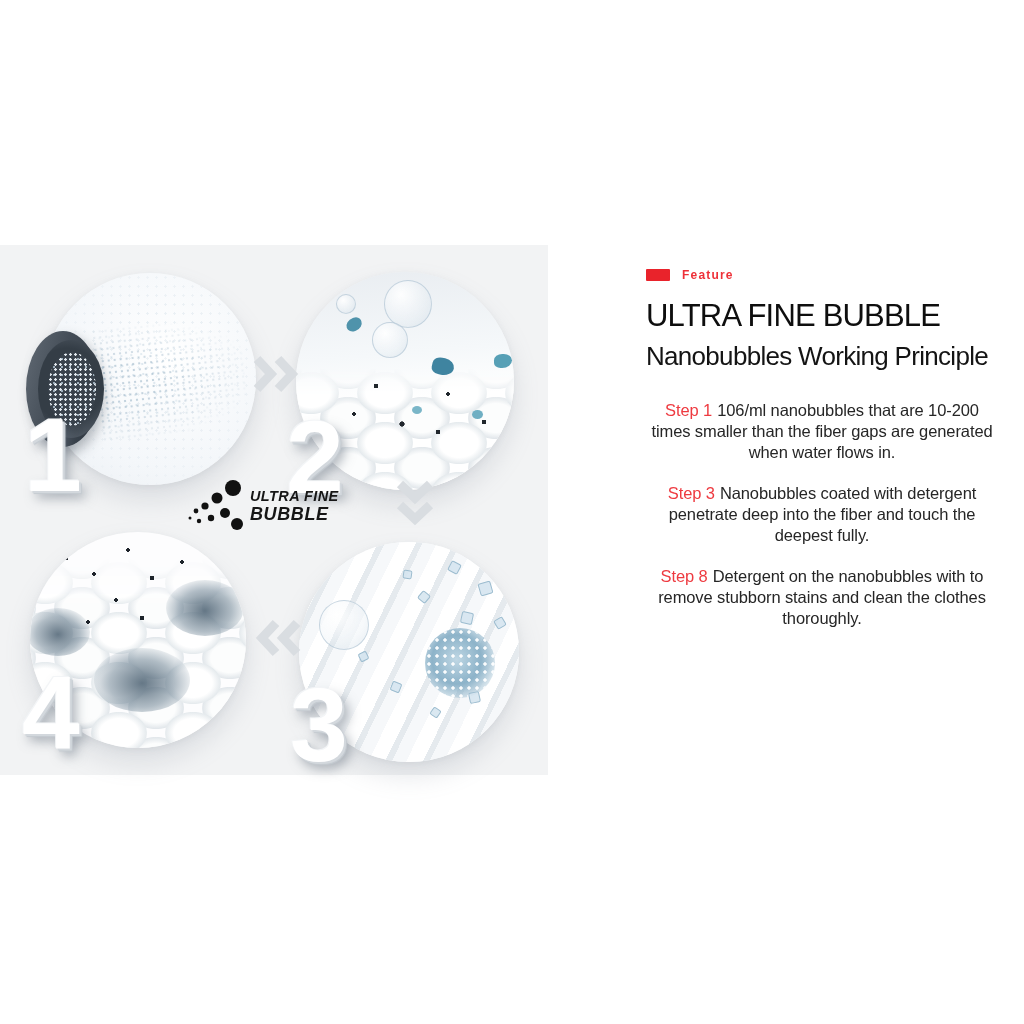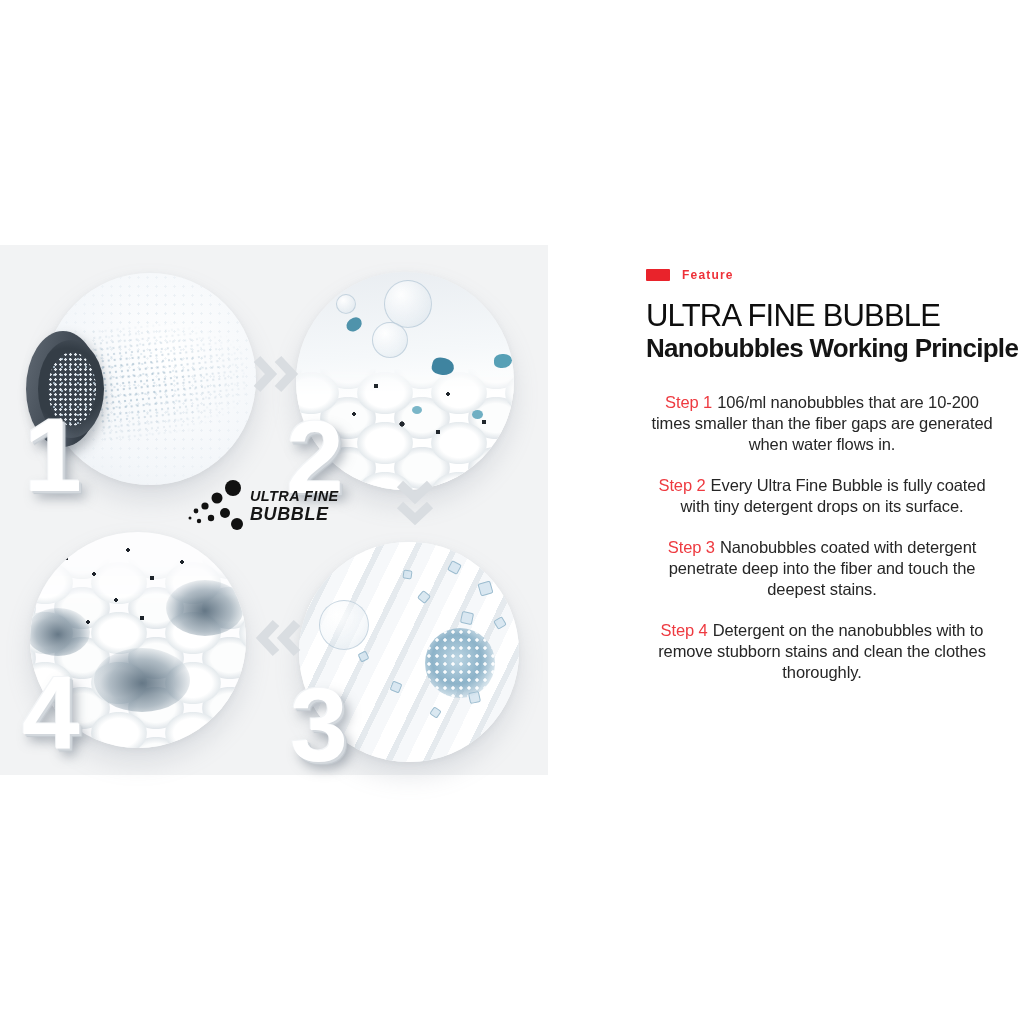--- a/index.html
+++ b/index.html
@@ -69,21 +69,21 @@
   .logo{position:absolute;left:186px;top:232px;display:flex;align-items:center;}
   .logo-text{margin-left:6px;color:#161616;font-style:italic;}
   .logo-line1{font-size:14.5px;font-weight:600;letter-spacing:.4px;line-height:1.1;}
   .logo-line2{font-size:18px;font-weight:700;letter-spacing:.6px;line-height:1.05;}
   
   .content{position:absolute;left:646px;top:268px;width:352px;color:#262626;}
   .feature-row{display:flex;align-items:center;height:14px;margin-bottom:18px;}
   .flag{width:24px;height:12px;background:#e9232b;border-radius:1px;}
   .feature-label{margin-left:12px;font-size:12px;font-weight:700;letter-spacing:1.2px;color:#ee3038;}
   .title{font-size:31px;font-weight:400;letter-spacing:-.8px;color:#0e0e0e;line-height:1.05;}
-  .subtitle{margin-top:0;font-size:26px;font-weight:700;letter-spacing:-.7px;color:#141414;white-space:nowrap;}
+  .subtitle{margin-top:8px;font-size:26px;font-weight:400;letter-spacing:-.7px;color:#141414;white-space:nowrap;}
   .steps{margin-top:28px;text-align:center;}
   .step{font-size:16.5px;line-height:21px;letter-spacing:-.1px;margin:0 0 20px 0;}
   .step-label{color:#ee3a40;margin-right:5px;}
 </style>
 </head>
 <body>
 
 <div class="panel">
 
   <div class="circle c1">
@@ -189,17 +189,16 @@
 
 <div class="content">
   <div class="feature-row">
     <div class="flag"></div>
     <div class="feature-label">Feature</div>
   </div>
   <div class="title">ULTRA FINE BUBBLE</div>
   <div class="subtitle">Nanobubbles Working Principle</div>
   <div class="steps">
     <p class="step"><span class="step-label">Step 1</span><span>106/ml nanobubbles that are 10-200 times smaller than the fiber gaps are generated when water flows in.</span></p>
-    <p class="step"><span class="step-label">Step 2</span><span>Every Ultra Fine Bubble is fully coated with tiny detergent drops on its surface.</span></p>
-    <p class="step"><span class="step-label">Step 3</span><span>Nanobubbles coated with detergent penetrate deep into the fiber and touch the deepest stains.</span></p>
-    <p class="step"><span class="step-label">Step 4</span><span>Detergent on the nanobubbles with to remove stubborn stains and clean the clothes thoroughly.</span></p>
+    <p class="step"><span class="step-label">Step 3</span><span>Nanobubbles coated with detergent penetrate deep into the fiber and touch the deepest fully.</span></p>
+    <p class="step"><span class="step-label">Step 8</span><span>Detergent on the nanobubbles with to remove stubborn stains and clean the clothes thoroughly.</span></p>
   </div>
 </div>
 
 </body></html>

